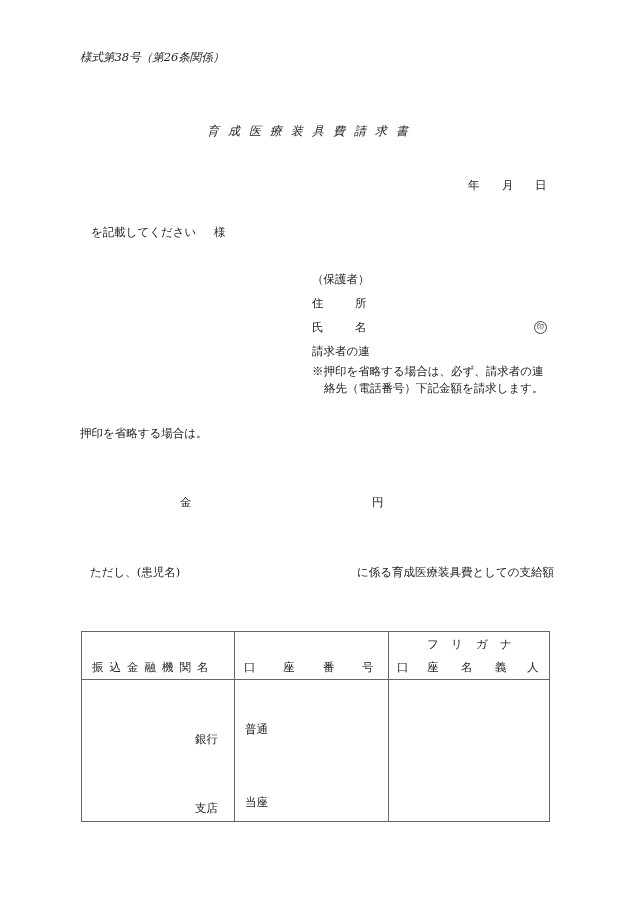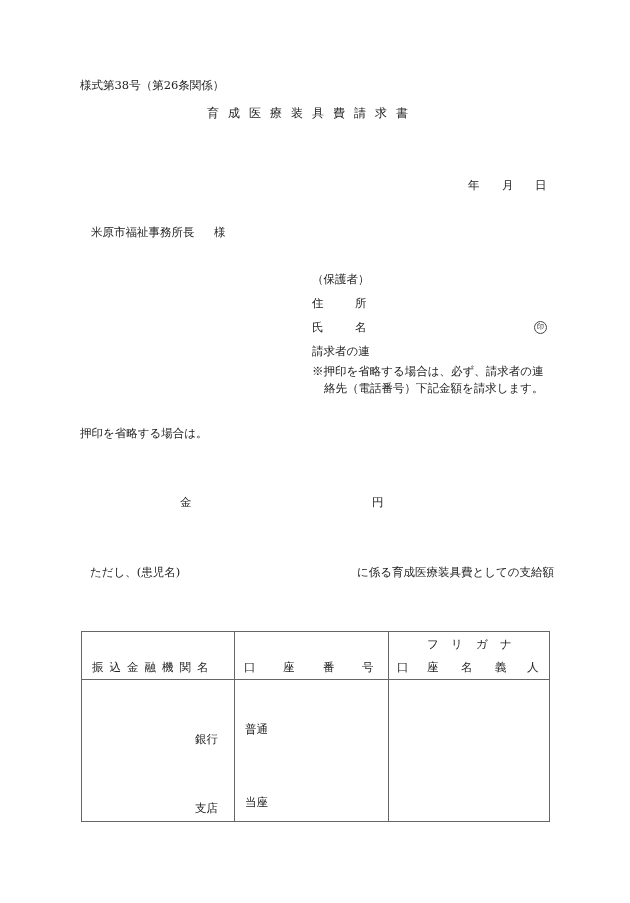--- a/index.html
+++ b/index.html
@@ -22,32 +22,32 @@
   .body-row td { height: 141px; }
   .cell-text { position: absolute; white-space: nowrap; line-height: 1; }
   .seal {
     display: inline-block; width: 11px; height: 11px; border: 1px solid #444;
     border-radius: 50%; font-size: 7px; text-align: center; line-height: 11px;
   }
 </style>
 </head>
 <body>
 
-<div class="abs" style="left:80px;top:80px;">様式第38号（第26条関係）</div>
+<div class="abs" style="left:80px;top:52px;font-style:italic;">様式第38号（第26条関係）</div>
 
-<div class="abs title" style="left:207px;top:107px;">育成医療装具費請求書</div>
+<div class="abs title" style="left:207px;top:125px;font-style:italic;">育成医療装具費請求書</div>
 
 <div>
   <span class="abs" style="left:468px;top:180px;">年</span>
   <span class="abs" style="left:502px;top:180px;">月</span>
   <span class="abs" style="left:535px;top:180px;">日</span>
 </div>
 
 <div>
-  <span class="abs" style="left:91px;top:227px;">米原市福祉事務所長</span>
+  <span class="abs" style="left:91px;top:227px;">を記載してください</span>
   <span class="abs" style="left:214px;top:227px;">様</span>
 </div>
 
 <div>
   <span class="abs" style="left:312px;top:274px;">（保護者）</span>
   <span class="abs" style="left:312px;top:298px;">住</span>
   <span class="abs" style="left:355px;top:298px;">所</span>
   <span class="abs" style="left:312px;top:322px;">氏</span>
   <span class="abs" style="left:355px;top:322px;">名</span>
   <span class="abs seal" style="left:534px;top:321px;">印</span>

